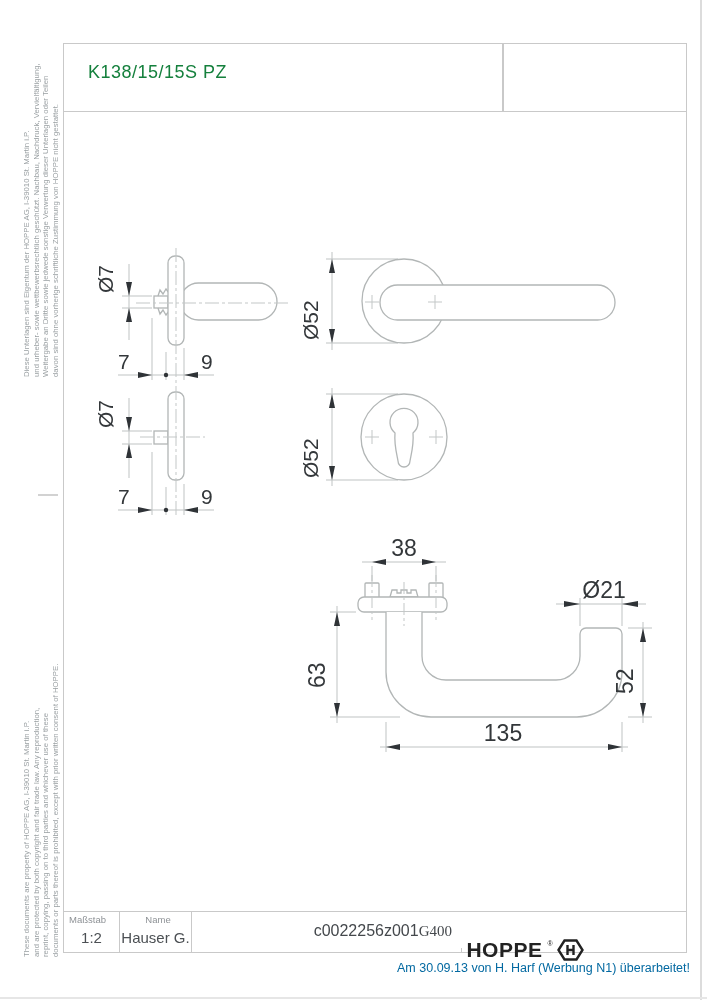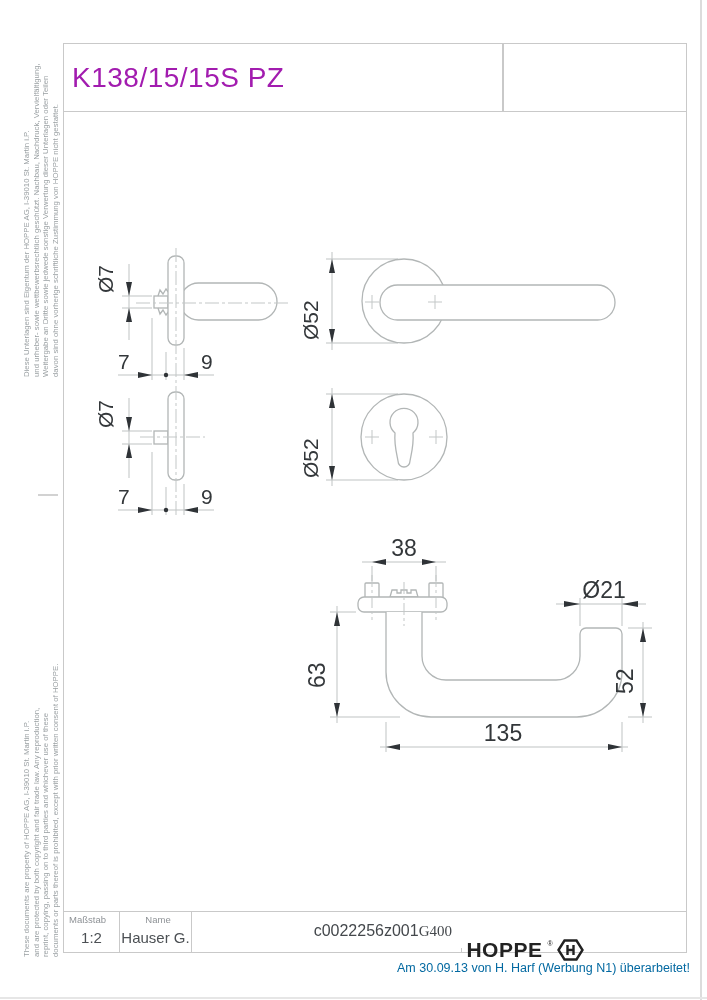--- a/index.html
+++ b/index.html
@@ -12,21 +12,21 @@
   .page-edge-right{left:700px;top:0;width:2px;height:1000px;background:#dcdcdc;}
   .page-edge-bottom{left:0;top:997px;width:707px;height:2px;background:#e6e6e6;}
   .fold-mark{left:38px;top:494px;width:20px;height:2px;background:#d2d2d2;}
 
   
   .frame{left:63px;top:43px;width:624px;height:910px;border:1.5px solid #c9c9c9;box-sizing:border-box;}
 
   
   .tb-top{left:63px;top:43px;width:624px;height:69px;border:1.5px solid #c9c9c9;box-sizing:border-box;}
   .tb-top-divider{left:502px;top:43px;width:1.5px;height:69px;background:#c9c9c9;}
-  .sheet-title{left:72px;top:62px;font-size:28px;color:#a21caf;letter-spacing:0.5px;}
+  .sheet-title{left:88px;top:62px;font-size:18px;color:#15803d;letter-spacing:0.5px;}
 
   
   .tb-bottom{left:63px;top:911px;width:624px;height:42px;border:1.5px solid #c9c9c9;box-sizing:border-box;display:flex;}
   .tb-cell{box-sizing:border-box;border-left:1.5px solid #c9c9c9;display:flex;flex-direction:column;}
   .tb-cell:first-child{border-left:none;}
   .tb-head{font-size:9.5px;color:#8e9296;padding:2px 0 0 5px;line-height:11px;}
   .tb-val{flex:1;display:flex;align-items:center;justify-content:center;font-size:15px;color:#4c5054;padding-bottom:2px;}
   .cell-scale{width:55px;}
   .cell-name{width:72px;align-items:center;}
   .cell-date{width:100px;}

